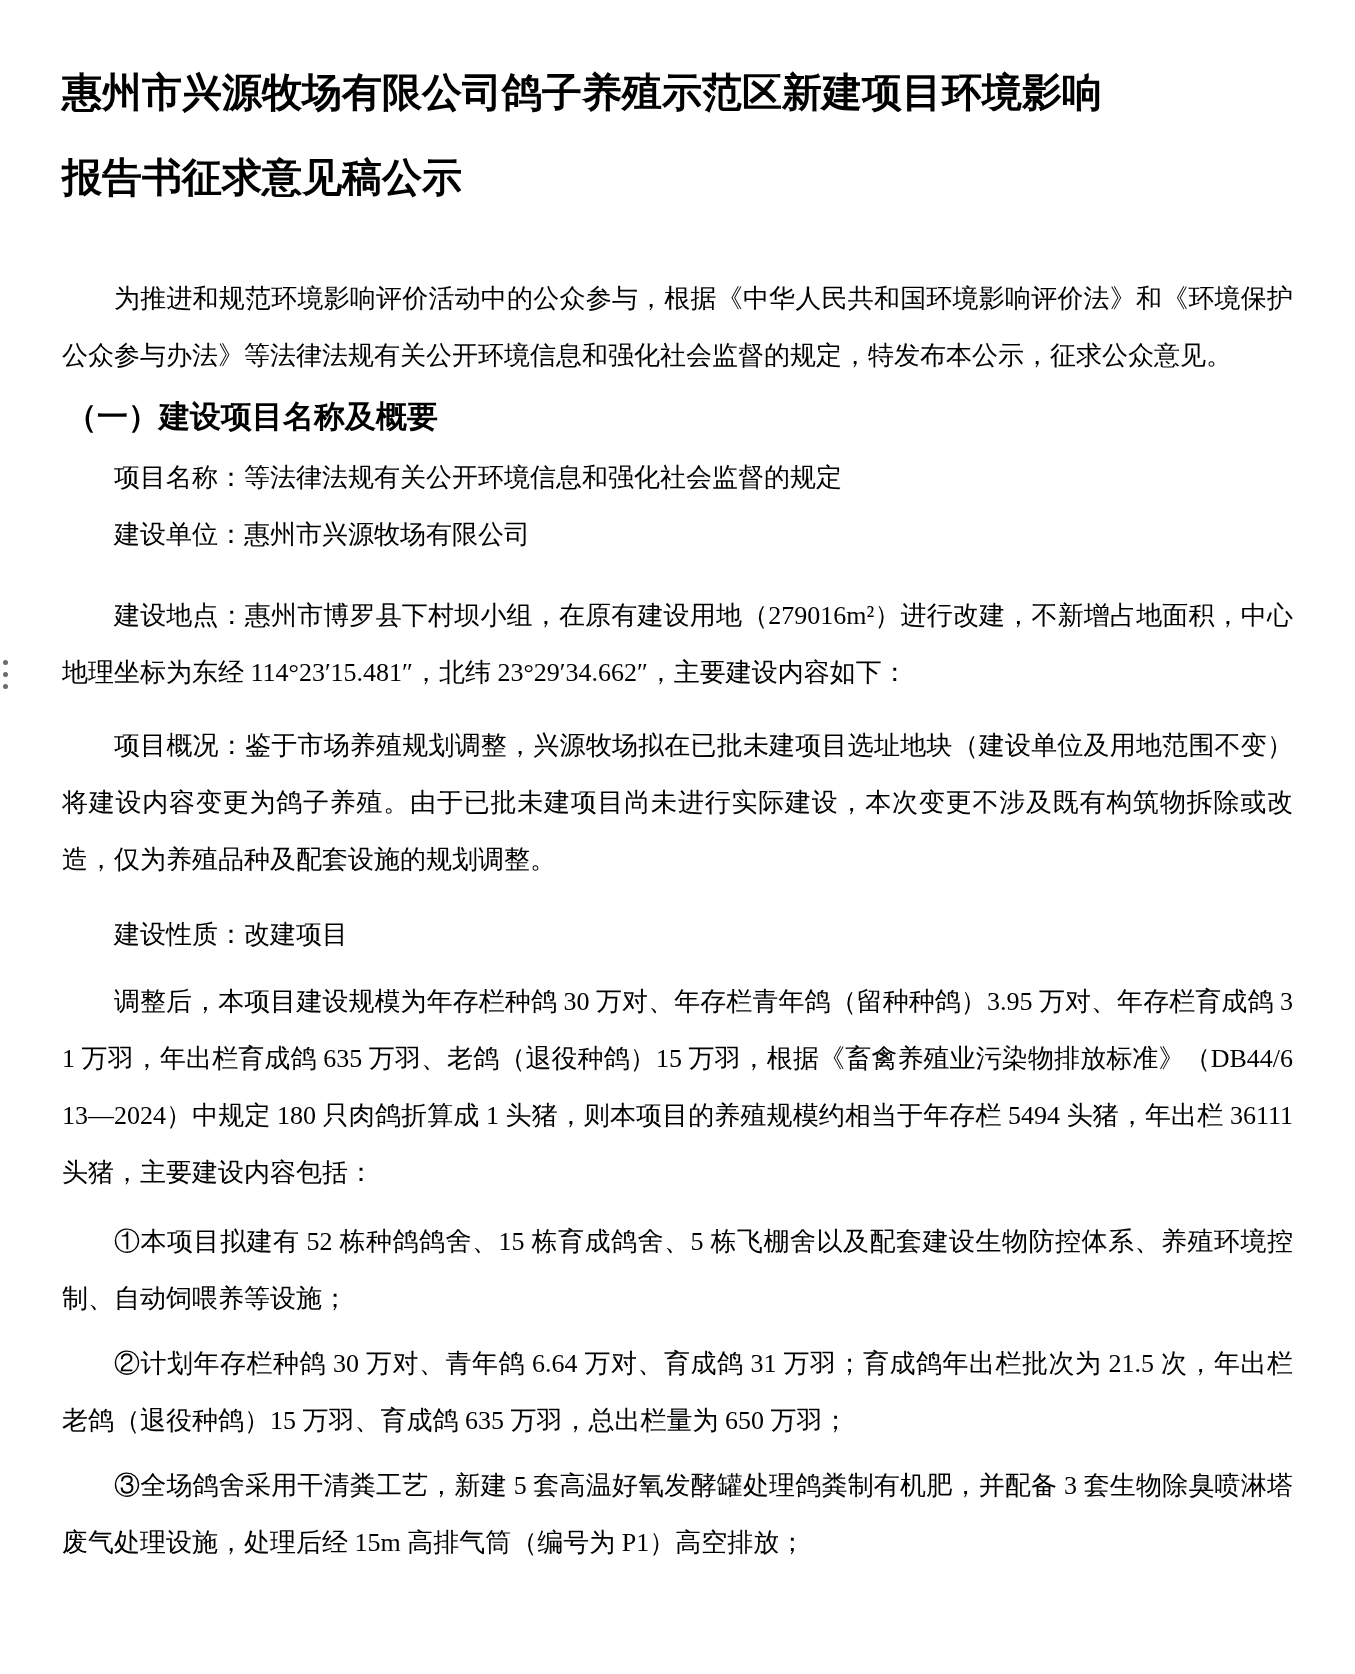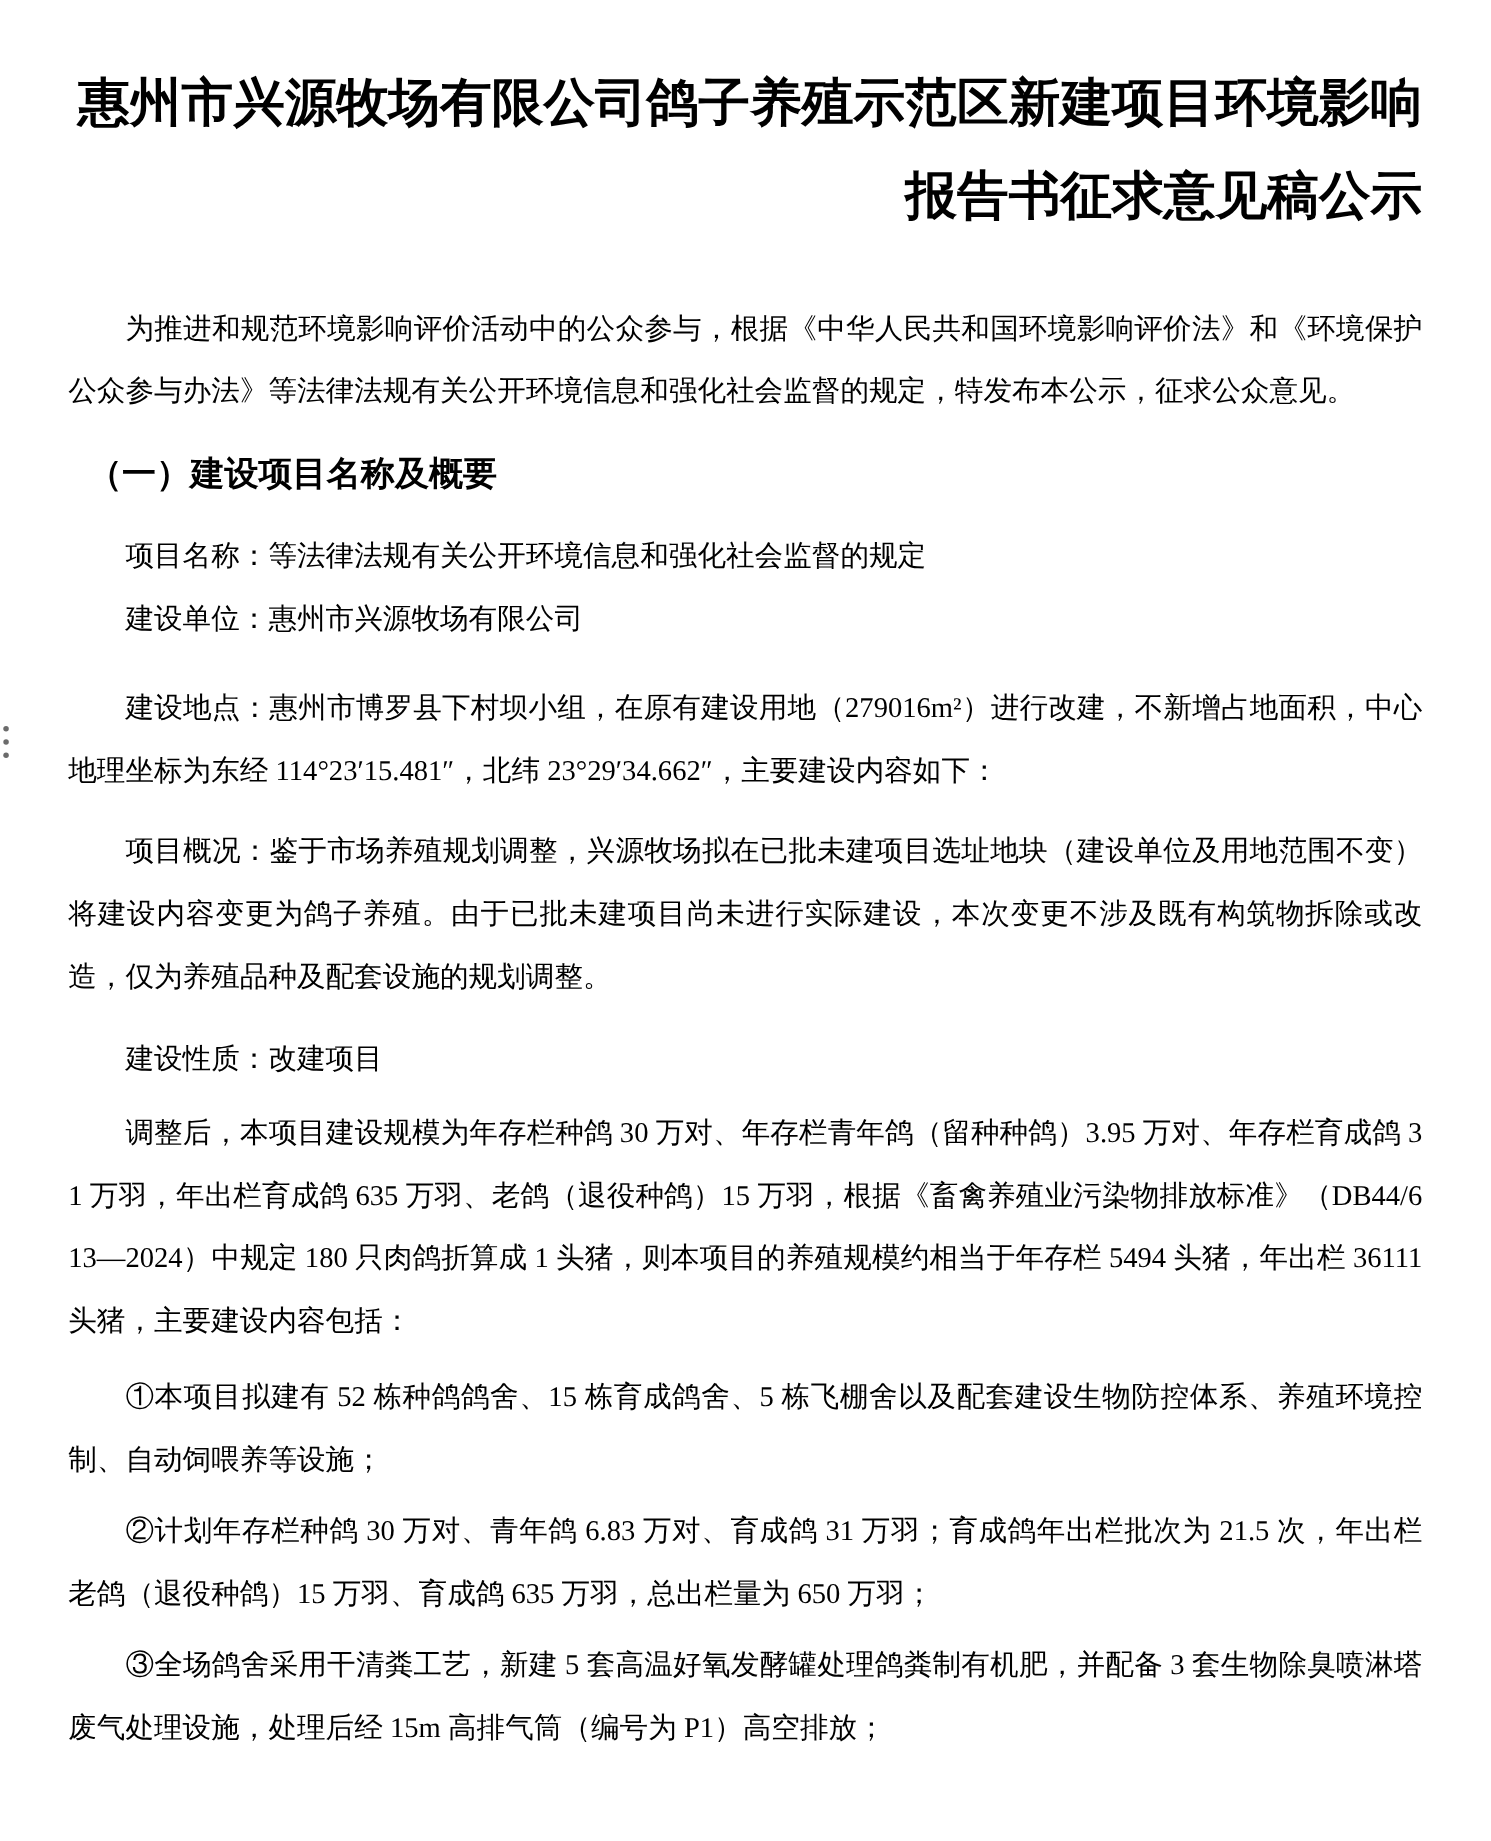--- a/index.html
+++ b/index.html
@@ -19,39 +19,39 @@
     box-sizing: border-box;
     width: 1355px;
     height: 1674px;
     padding: 50px 62px 0 62px;
     position: relative;
     background: #ffffff;
   }
   .doc-title {
     font-family: "Liberation Sans", sans-serif;
     font-weight: 700;
-    font-size: 47px;
+    font-size: 40px;
     line-height: 85px;
-    text-align: right;
+    text-align: left;
     margin: 0 0 50px 0;
   }
   .title-line { display: block; }
   .para {
     font-size: 26px;
     line-height: 57px;
     text-align: justify;
     text-indent: 2em;
     margin: 0;
     word-break: break-all;
   }
   .section-heading {
     font-size: 31px;
     line-height: 57px;
     font-weight: 700;
-    margin: 18px;
+    margin: 4px;
     text-indent: 0;
   }
   .mt24 { margin-top: 24px; }
   .mt18 { margin-top: 18px; }
   .mt16 { margin-top: 16px; }
   .mt12 { margin-top: 12px; }
   .mt10 { margin-top: 10px; }
   .mt8  { margin-top: 8px; }
   .edge-handle {
     position: absolute;
@@ -97,17 +97,17 @@
   <p class="para mt24">建设地点：惠州市博罗县下村坝小组，在原有建设用地（279016m²）进行改建，不新增占地面积，中心地理坐标为东经 114°23′15.481″，北纬 23°29′34.662″，主要建设内容如下：</p>
 
   <p class="para mt16">项目概况：鉴于市场养殖规划调整，兴源牧场拟在已批未建项目选址地块（建设单位及用地范围不变）将建设内容变更为鸽子养殖。由于已批未建项目尚未进行实际建设，本次变更不涉及既有构筑物拆除或改造，仅为养殖品种及配套设施的规划调整。</p>
 
   <p class="para mt18">建设性质：改建项目</p>
 
   <p class="para mt10">调整后，本项目建设规模为年存栏种鸽 30 万对、年存栏青年鸽（留种种鸽）3.95 万对、年存栏育成鸽 31 万羽，年出栏育成鸽 635 万羽、老鸽（退役种鸽）15 万羽，根据《畜禽养殖业污染物排放标准》（DB44/613—2024）中规定 180 只肉鸽折算成 1 头猪，则本项目的养殖规模约相当于年存栏 5494 头猪，年出栏 36111 头猪，主要建设内容包括：</p>
 
   <p class="para mt12">①本项目拟建有 52 栋种鸽鸽舍、15 栋育成鸽舍、5 栋飞棚舍以及配套建设生物防控体系、养殖环境控制、自动饲喂养等设施；</p>
 
-  <p class="para mt8">②计划年存栏种鸽 30 万对、青年鸽 6.83 万对、育成鸽 31 万羽；育成鸽年出栏批次为 21.5 次，年出栏老鸽（退役种鸽）15 万羽、育成鸽 635 万羽，总出栏量为 650 万羽；</p>
+  <p class="para mt8">②计划年存栏种鸽 30 万对、青年鸽 6.64 万对、育成鸽 31 万羽；育成鸽年出栏批次为 21.5 次，年出栏老鸽（退役种鸽）15 万羽、育成鸽 635 万羽，总出栏量为 650 万羽；</p>
 
   <p class="para mt8">③全场鸽舍采用干清粪工艺，新建 5 套高温好氧发酵罐处理鸽粪制有机肥，并配备 3 套生物除臭喷淋塔废气处理设施，处理后经 15m 高排气筒（编号为 P1）高空排放；</p>
 
 </div>
 
 </body></html>

